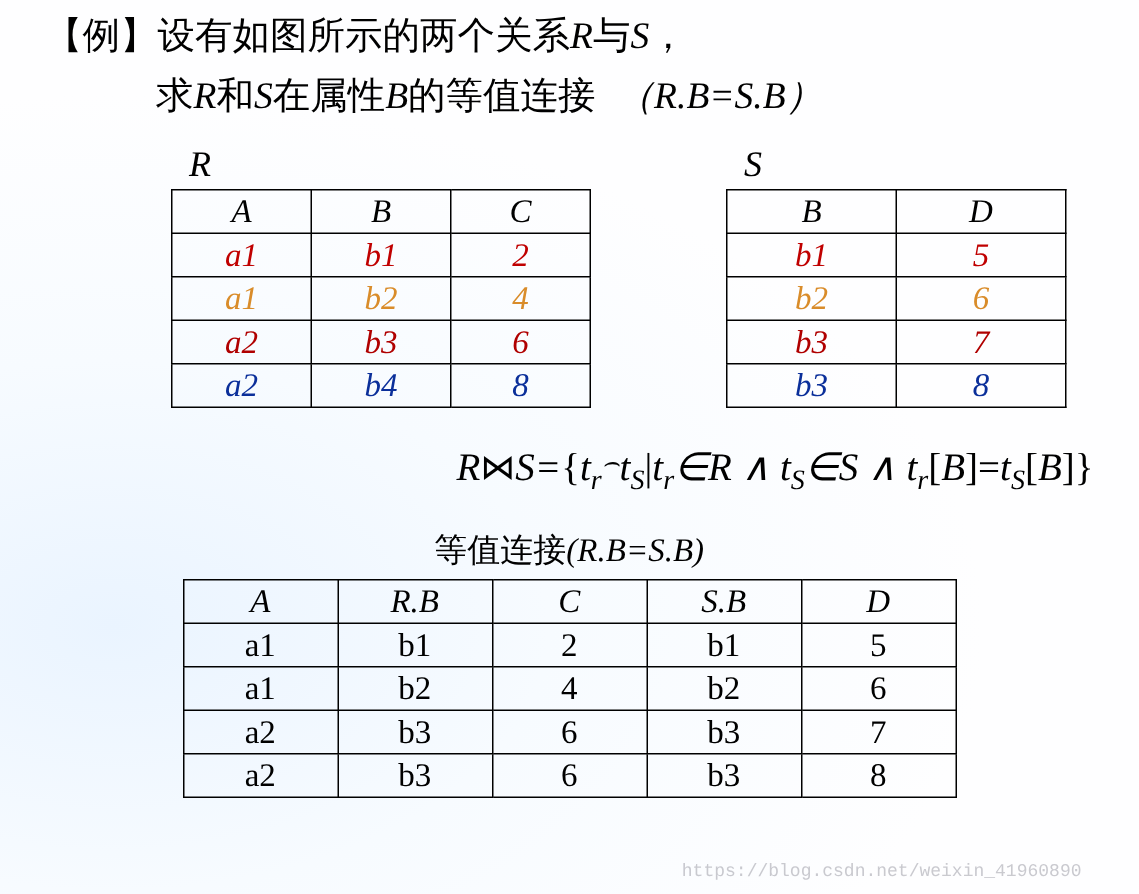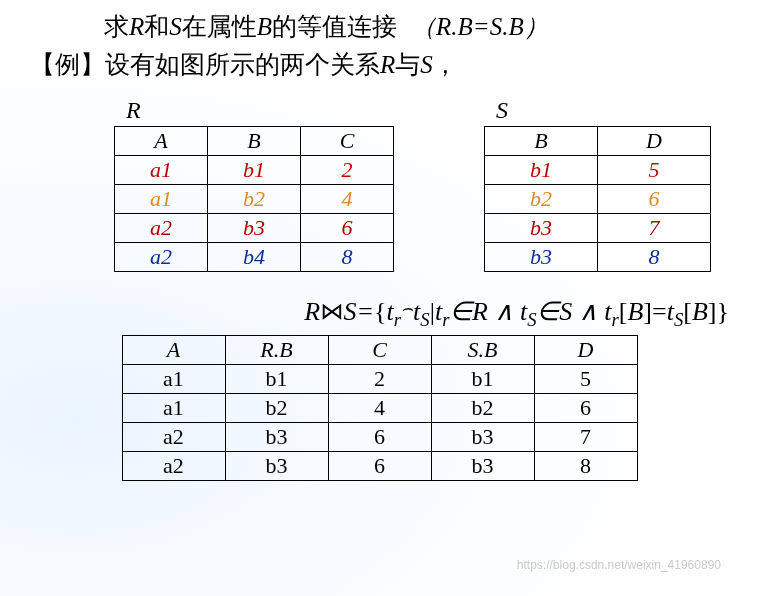--- a/index.html
+++ b/index.html
@@ -70,35 +70,35 @@
     margin-top: 20px;
   }
   .tbl3 {
     margin: 4px auto 0 auto;
   }
   .tbl3 td, .tbl3 th { width: 102px; font-style: normal; }
   .tbl3 th { font-style: italic; }
   .watermark {
     position: absolute;
     right: 38px;
-    bottom: 24px;
+    bottom: 8px;
     font-size: 12px;
     color: rgba(150,150,160,0.5);
-    font-family: Liberation Sans, sans-serif;
+    font-family: Liberation Mono, monospace;
   }
 </style>
 </head>
 <body>
 
 <div class="page">
+  <div class="line">
+    <span>【例】</span><span>设有如图所示的两个关系</span><span class="ital">R</span><span>与</span><span class="ital">S</span><span>，</span>
+  </div>
   <div class="line line2">
     <span>求</span><span class="ital">R</span><span>和</span><span class="ital">S</span><span>在属性</span><span class="ital">B</span><span>的等值连接</span><span class="ital" style="margin-left:14px">（R.B=S.B）</span>
-  </div>
-  <div class="line">
-    <span>【例】</span><span>设有如图所示的两个关系</span><span class="ital">R</span><span>与</span><span class="ital">S</span><span>，</span>
   </div>
 
   <div class="tables-top">
     <div class="tbl-wrap">
       <div class="tbl-title">R</div>
       <table class="tblR">
         <tbody>
             <tr>
           <th class="hd">A</th>
           <th class="hd">B</th>
@@ -153,20 +153,23 @@
             </tr>
       </tbody>
         </table>
     </div>
   </div>
 
   <div class="formula">
     <span>R</span><span class="bowtie">⋈</span><span>S</span><span>=</span><span class="setb">{</span><span>t</span><span class="sub">r</span><span style="position:relative;top:-6px;font-size:0.7em">⌢</span><span>t</span><span class="sub">S</span><span class="setb">|</span><span>t</span><span class="sub">r</span><span>∈</span><span>R</span><span> ∧ </span><span>t</span><span class="sub">S</span><span>∈</span><span>S</span><span> ∧ </span><span>t</span><span class="sub">r</span><span class="setb">[</span><span>B</span><span class="setb">]</span><span class="setb">=</span><span>t</span><span class="sub">S</span><span class="setb">[</span><span>B</span><span class="setb">]</span><span class="setb">}</span>
   </div>
 
+  <div class="caption3">
+    <span>等值连接</span><span class="ital">(R.B=S.B)</span>
+  </div>
   <table class="tbl3">
     <tbody>
         <tr>
       <th>A</th>
       <th>R.B</th>
       <th>C</th>
       <th>S.B</th>
       <th>D</th>
     </tr>
     <tr>

